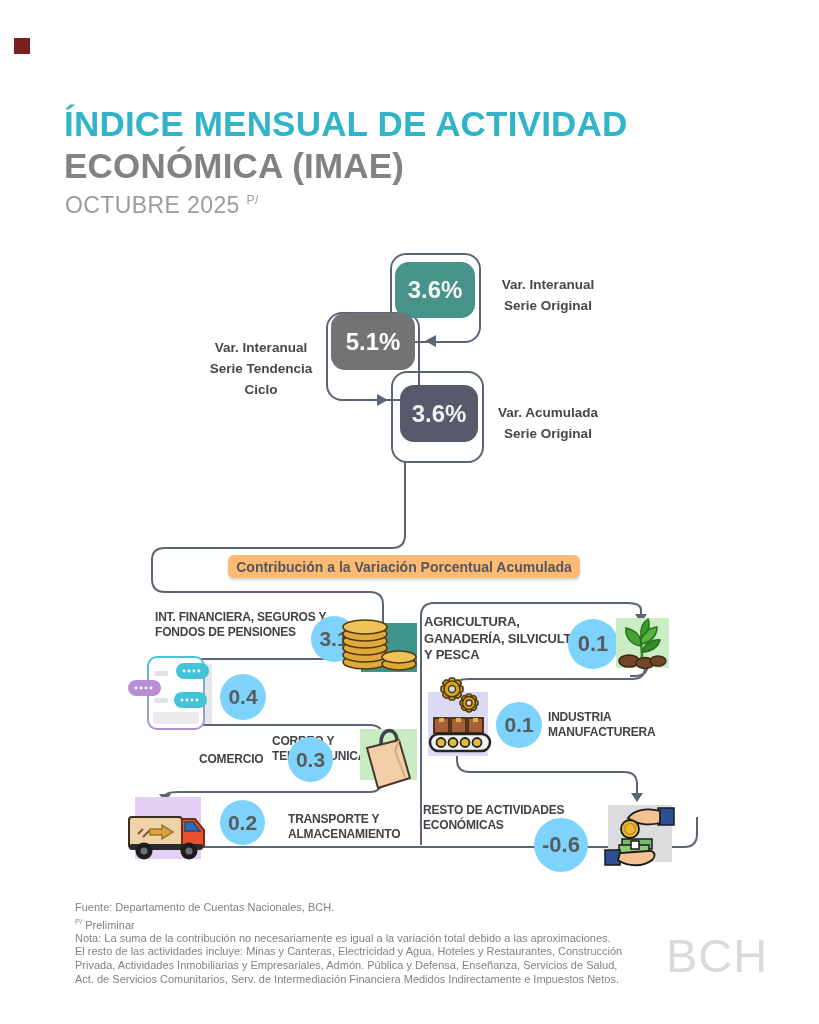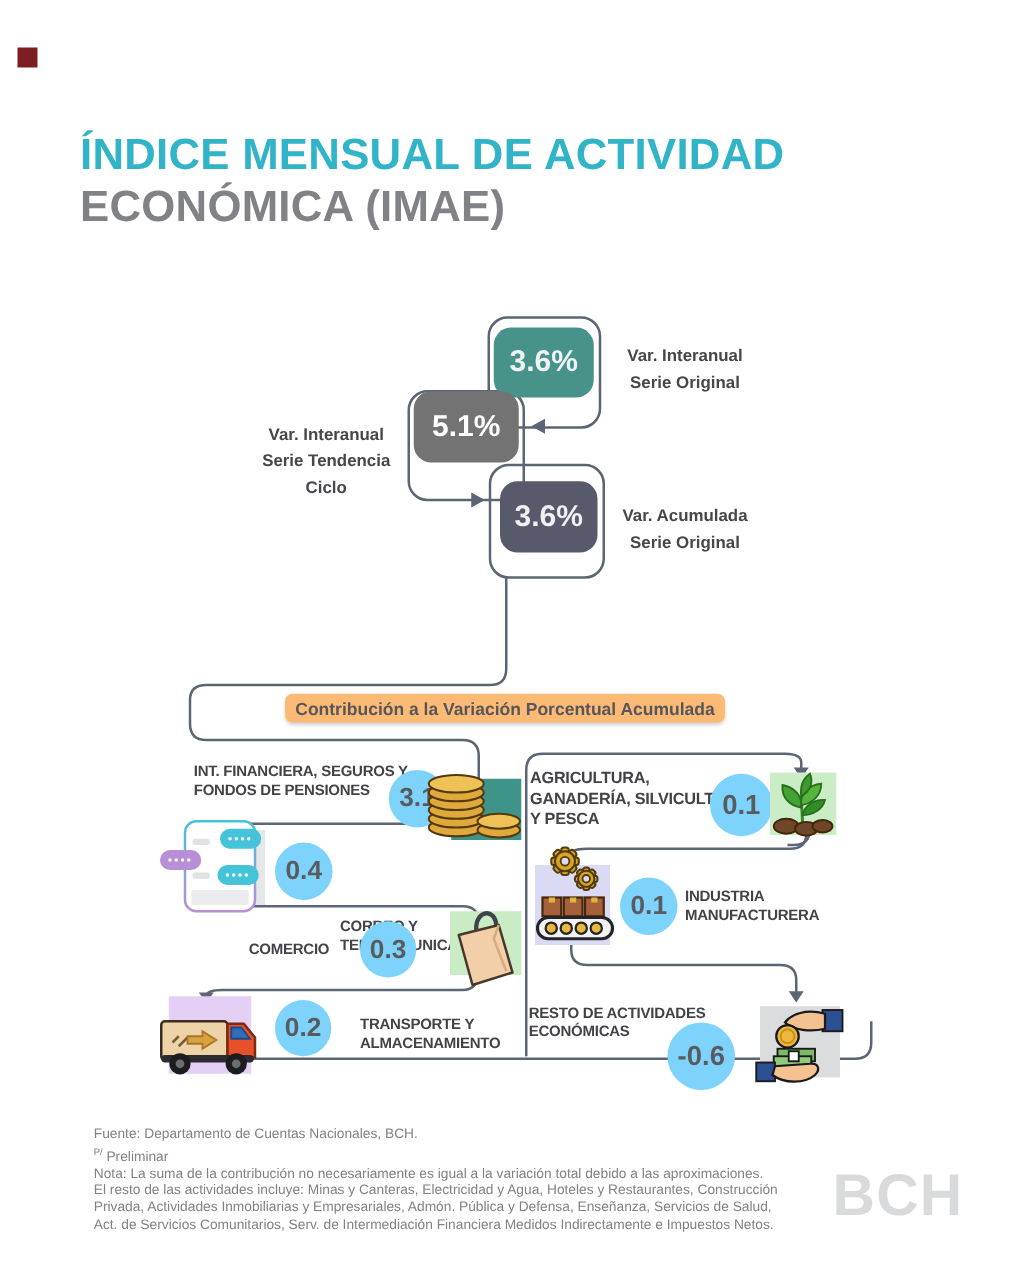--- a/index.html
+++ b/index.html
@@ -29,21 +29,21 @@
   
   .row-label{font-size:12px;font-weight:700;color:#414347;line-height:1.28;letter-spacing:-.2px;z-index:3;}
   .circle{border-radius:50%;background:#7dd3fc;color:#5a5b5f;font-weight:700;
           display:flex;align-items:center;justify-content:center;z-index:3;}
   svg.icon{z-index:4;}
   svg.lines{left:0;top:0;width:819px;height:1024px;z-index:1;}
   
   .footer{left:75px;top:901px;font-size:11px;color:#808285;line-height:13.6px;white-space:nowrap;z-index:3;}
   .footer b{font-weight:400;}
   .footer sup{font-size:7.5px;}
-  .bch-logo{left:666px;top:928px;font-size:47px;font-weight:700;color:#d9dadb;letter-spacing:1px;z-index:3;}
+  .bch-logo{left:666px;top:928px;font-size:47px;font-weight:400;color:#d9dadb;letter-spacing:1px;z-index:3;}
 </style>
 </head>
 <body>
 
 <div class="page">
 
   <svg class="abs lines" viewBox="0 0 819 1024">
     <g fill="none" stroke="#5c6575" stroke-width="2">
 
       <rect x="391" y="254" width="89" height="88" rx="15"></rect>
@@ -70,20 +70,21 @@
       <polygon points="159,794 171,794 165,802"></polygon>
       <polygon points="635,614 647,614 641,623"></polygon>
       <polygon points="450,684 462,684 456,693"></polygon>
       <polygon points="631,793 643,793 637,802"></polygon>
     </g>
   </svg>
 
   <div class="abs brand-square"></div>
   <div class="abs title1">ÍNDICE MENSUAL DE ACTIVIDAD</div>
   <div class="abs title2">ECONÓMICA (IMAE)</div>
+  <div class="abs subtitle"><span>OCTUBRE 2025</span> <sup>P/</sup></div>
 
   <div class="abs kpi-box kpi-teal">3.6%</div>
   <div class="abs kpi-box kpi-purple">5.1%</div>
   <div class="abs kpi-box kpi-dark">3.6%</div>
   <div class="abs kpi-label lbl-teal">
     <span>Var. Interanual</span><br>
     <span>Serie Original</span>
   </div>
   <div class="abs kpi-label lbl-purple">
     <span>Var. Interanual</span><br>

